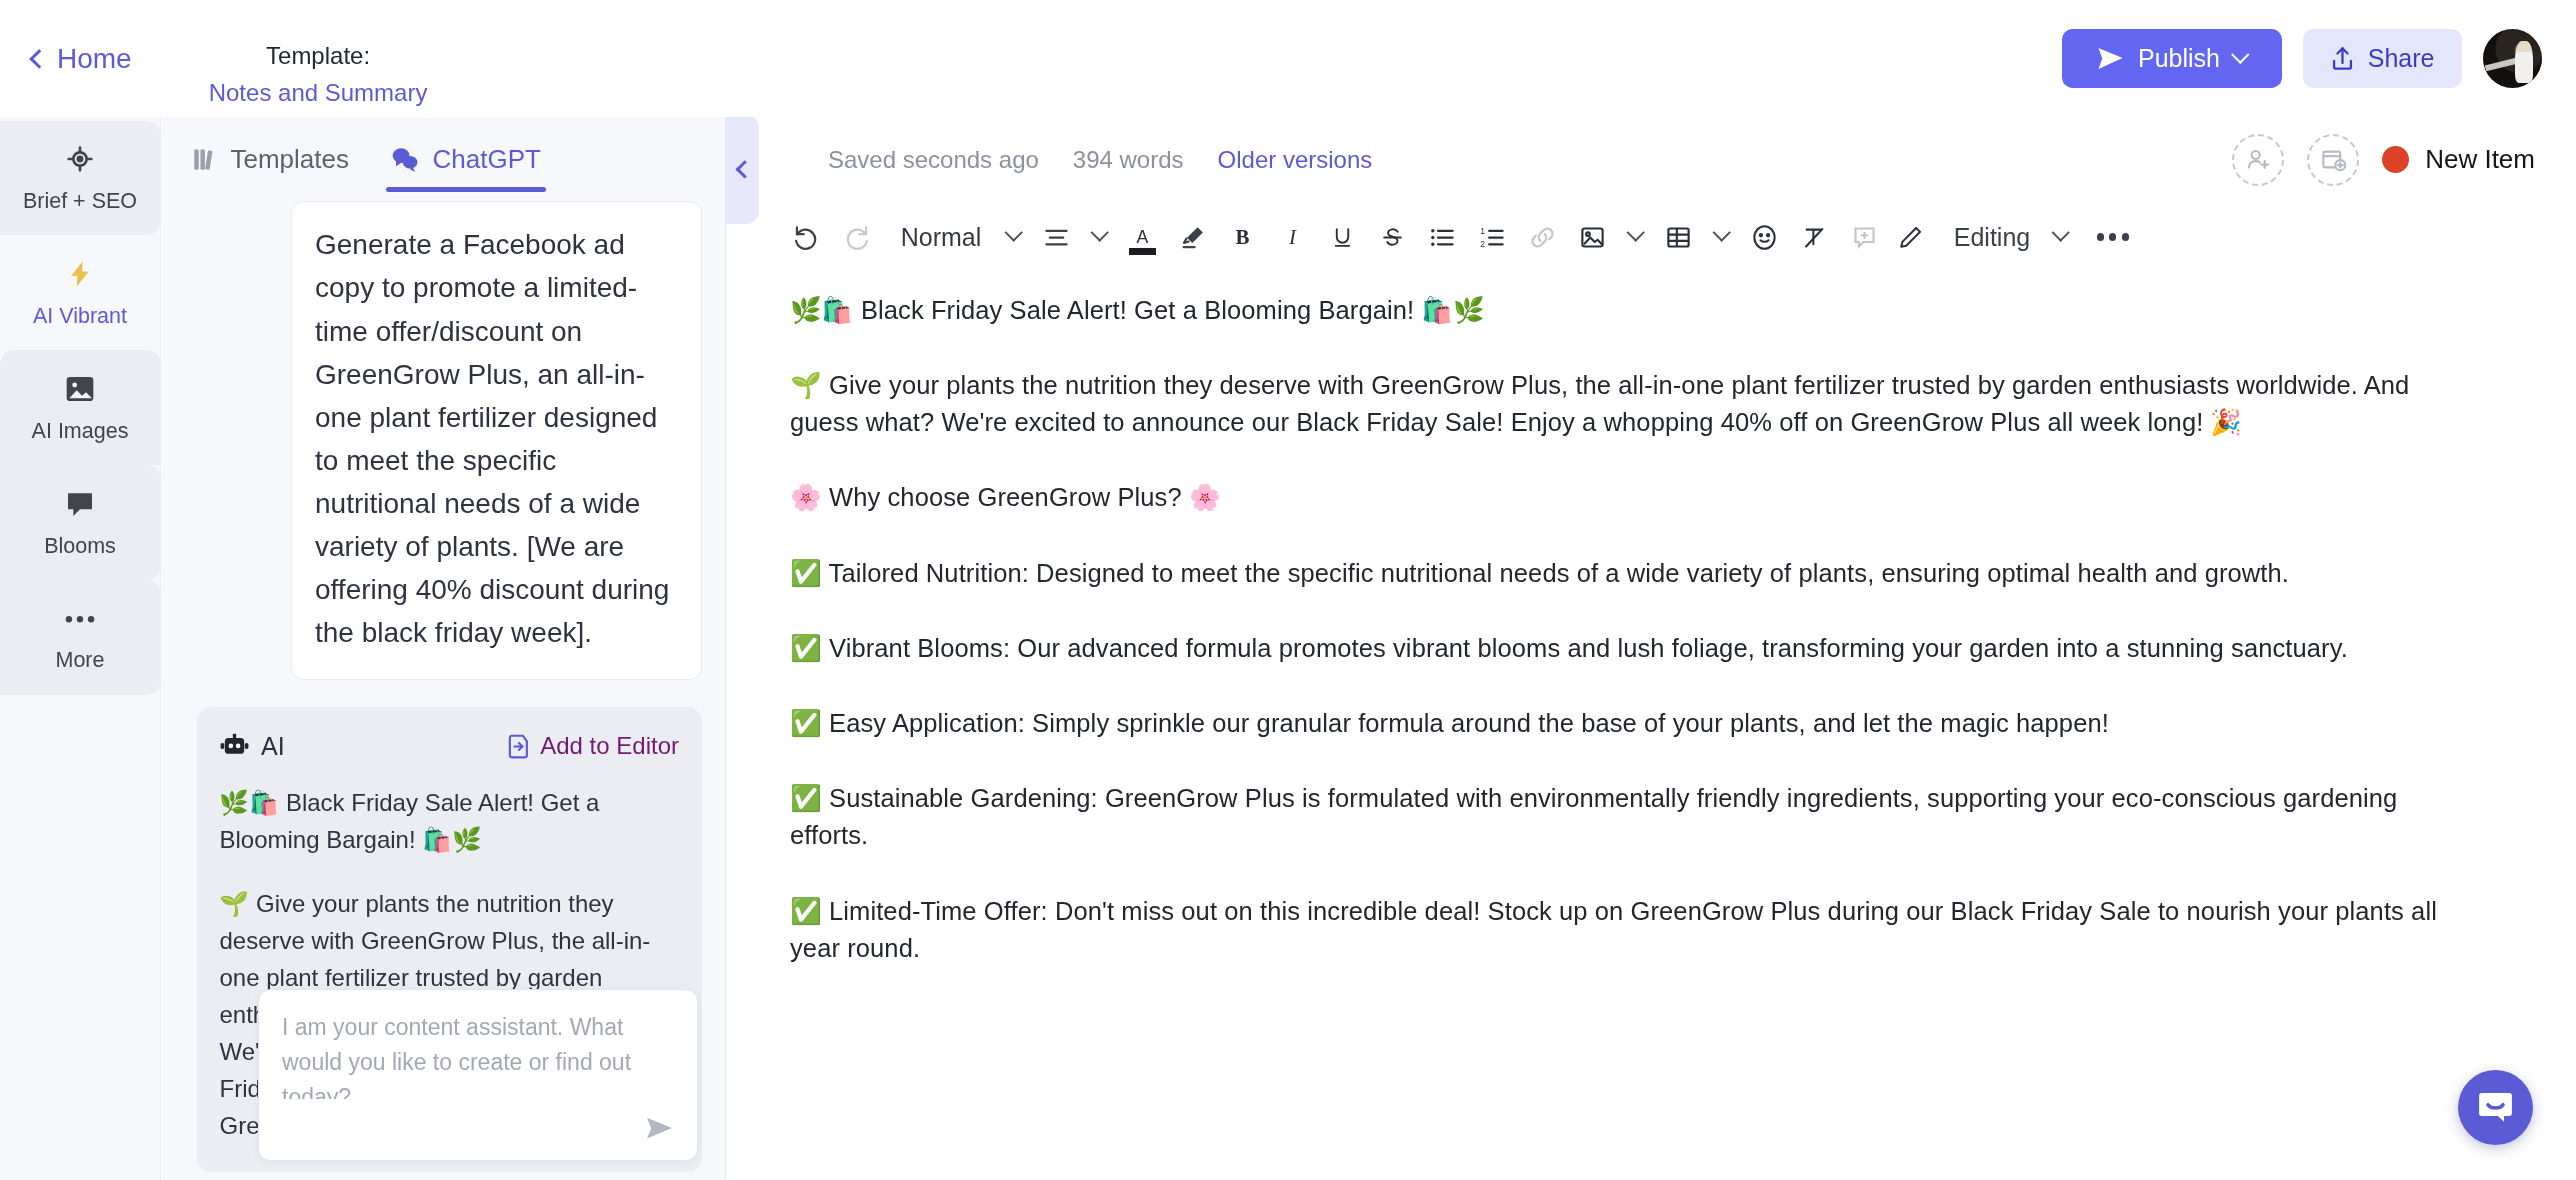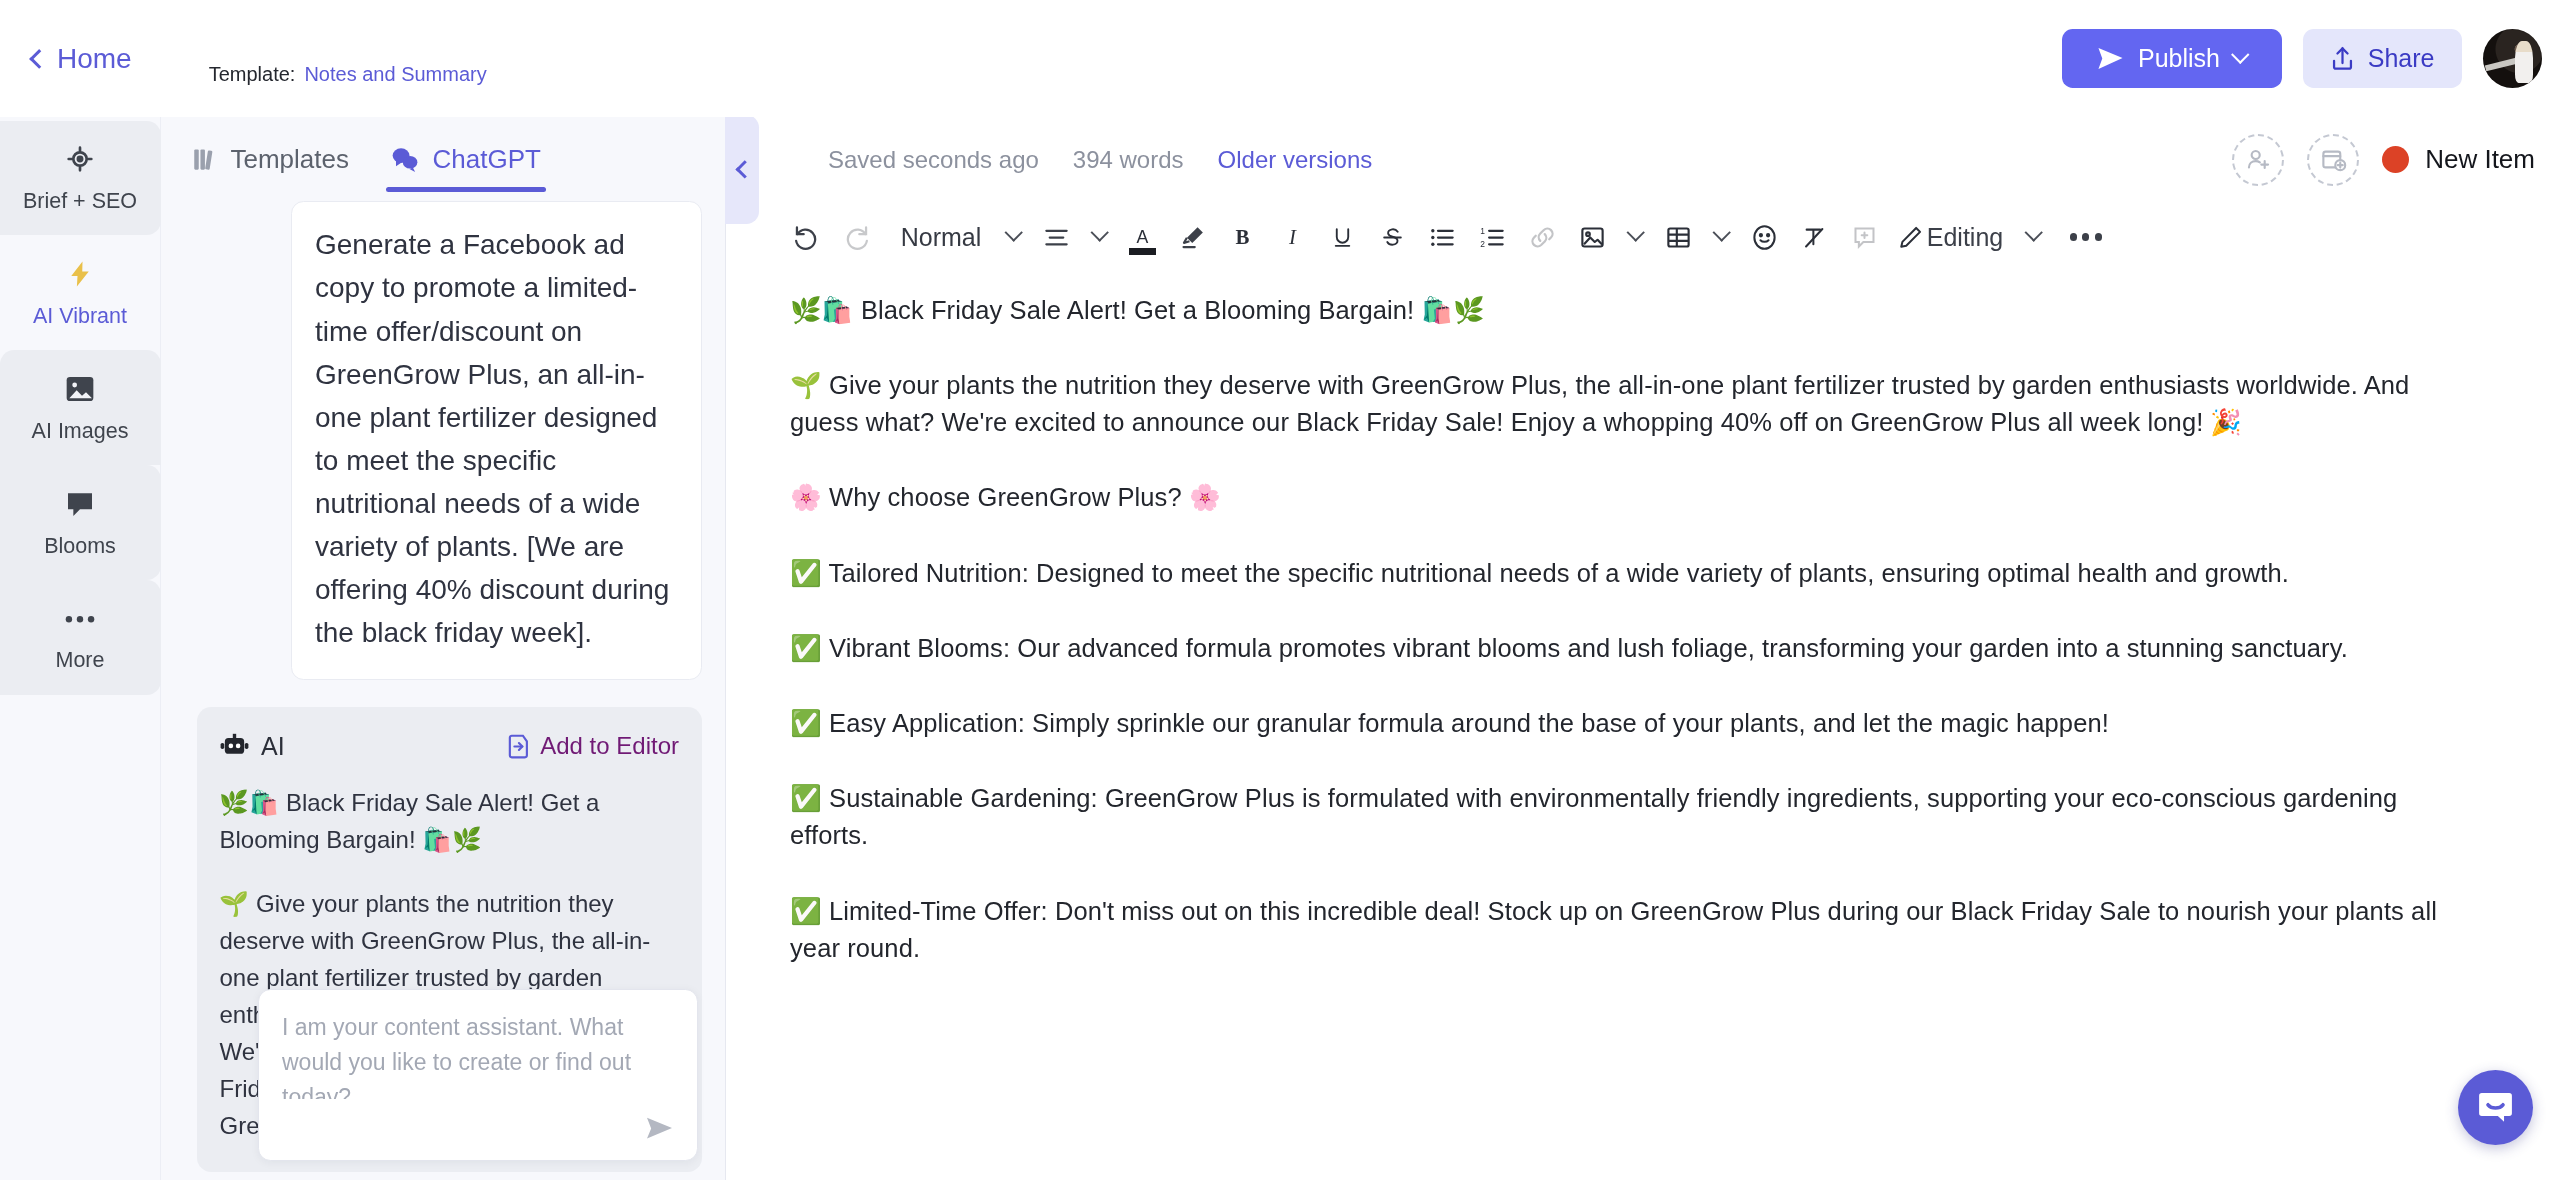--- a/index.html
+++ b/index.html
@@ -24,21 +24,22 @@
     color: #5b5bd6; font-size: 28px; cursor: pointer;
     padding-right: 27px;
   }
   .chev-left-lg {
     width: 14.3px; height: 14.3px; border-left: 3.1px solid #5b5bd6; border-bottom: 3.1px solid #5b5bd6;
     transform: rotate(45deg); display: inline-block; margin-top: 0.9px;
   }
   .template-wrap {
     display: flex; align-items: center; gap: 9px;
     margin-left: 50px; margin-top: 32px;
-    font-size: 20px;
+    font-size: 24px;
+    flex-direction: column;
   }
   .template-label { color: #25282f; }
   .template-name { color: #5b5bd6; cursor: pointer; }
   .topbar-right { margin-left: auto; display: flex; align-items: center; gap: 21.5px; }
   .btn-publish {
     background: #6366f1; color: #fff; border: none; border-radius: 10.7px;
     height: 59px; padding: 0 35px; display: flex; align-items: center; gap: 14.3px;
     font-size: 25px; cursor: pointer; font-family: inherit;
   }
   .btn-share {
@@ -165,21 +166,21 @@
     height: 70px; min-height: 70px; display: flex; align-items: center;
     gap: 0; padding: 0 36px 0 55px; color: #3c4049;
   }
   .tb { width: 50px; height: 50px; display: flex; align-items: center; justify-content: center; cursor: pointer; flex: 0 0 auto; }
   .tb.dim { opacity: .28; }
   .tb-chev { width: 36px; height: 50px; display: flex; align-items: center; justify-content: center; cursor: pointer; flex: 0 0 auto; }
   .chev-tb { width: 13.4px; height: 13.4px; border-right: 2.7px solid #4a4e57; border-bottom: 2.7px solid #4a4e57; transform: rotate(45deg) translate(-2.7px,-2.7px); }
   .tb-style { font-size: 25px; color: #363a43; padding: 0 14.3px 0 19.7px; cursor: pointer; white-space: nowrap; }
   .tb-color { position: relative; }
   .tb-color .bar { position: absolute; bottom: 7.2px; left: 11.6px; width: 27px; height: 7.2px; background: #1b1d22; }
-  .tb-edit { display: flex; align-items: center; gap: 3px; font-size: 25px; cursor: pointer; padding-left: 7.2px; white-space: nowrap; justify-content: flex-end; }
+  .tb-edit { display: flex; align-items: center; gap: 30px; font-size: 25px; cursor: pointer; padding-left: 7.2px; white-space: nowrap; justify-content: flex-end; }
   .tb-dots { display: flex; gap: 5.4px; align-items: center; }
   .tb-dots i { width: 7.2px; height: 7.2px; background: #3c4049; border-radius: 50%; display: block; }
 
   .doc { flex: 1; overflow: hidden; padding: 19.7px 107px 0 64px; }
   .doc p {
     font-size: 25.5px; line-height: 1.46; color: #23262d; margin-bottom: 38px;
     letter-spacing: 0.1px;
   }
 
   .intercom {

